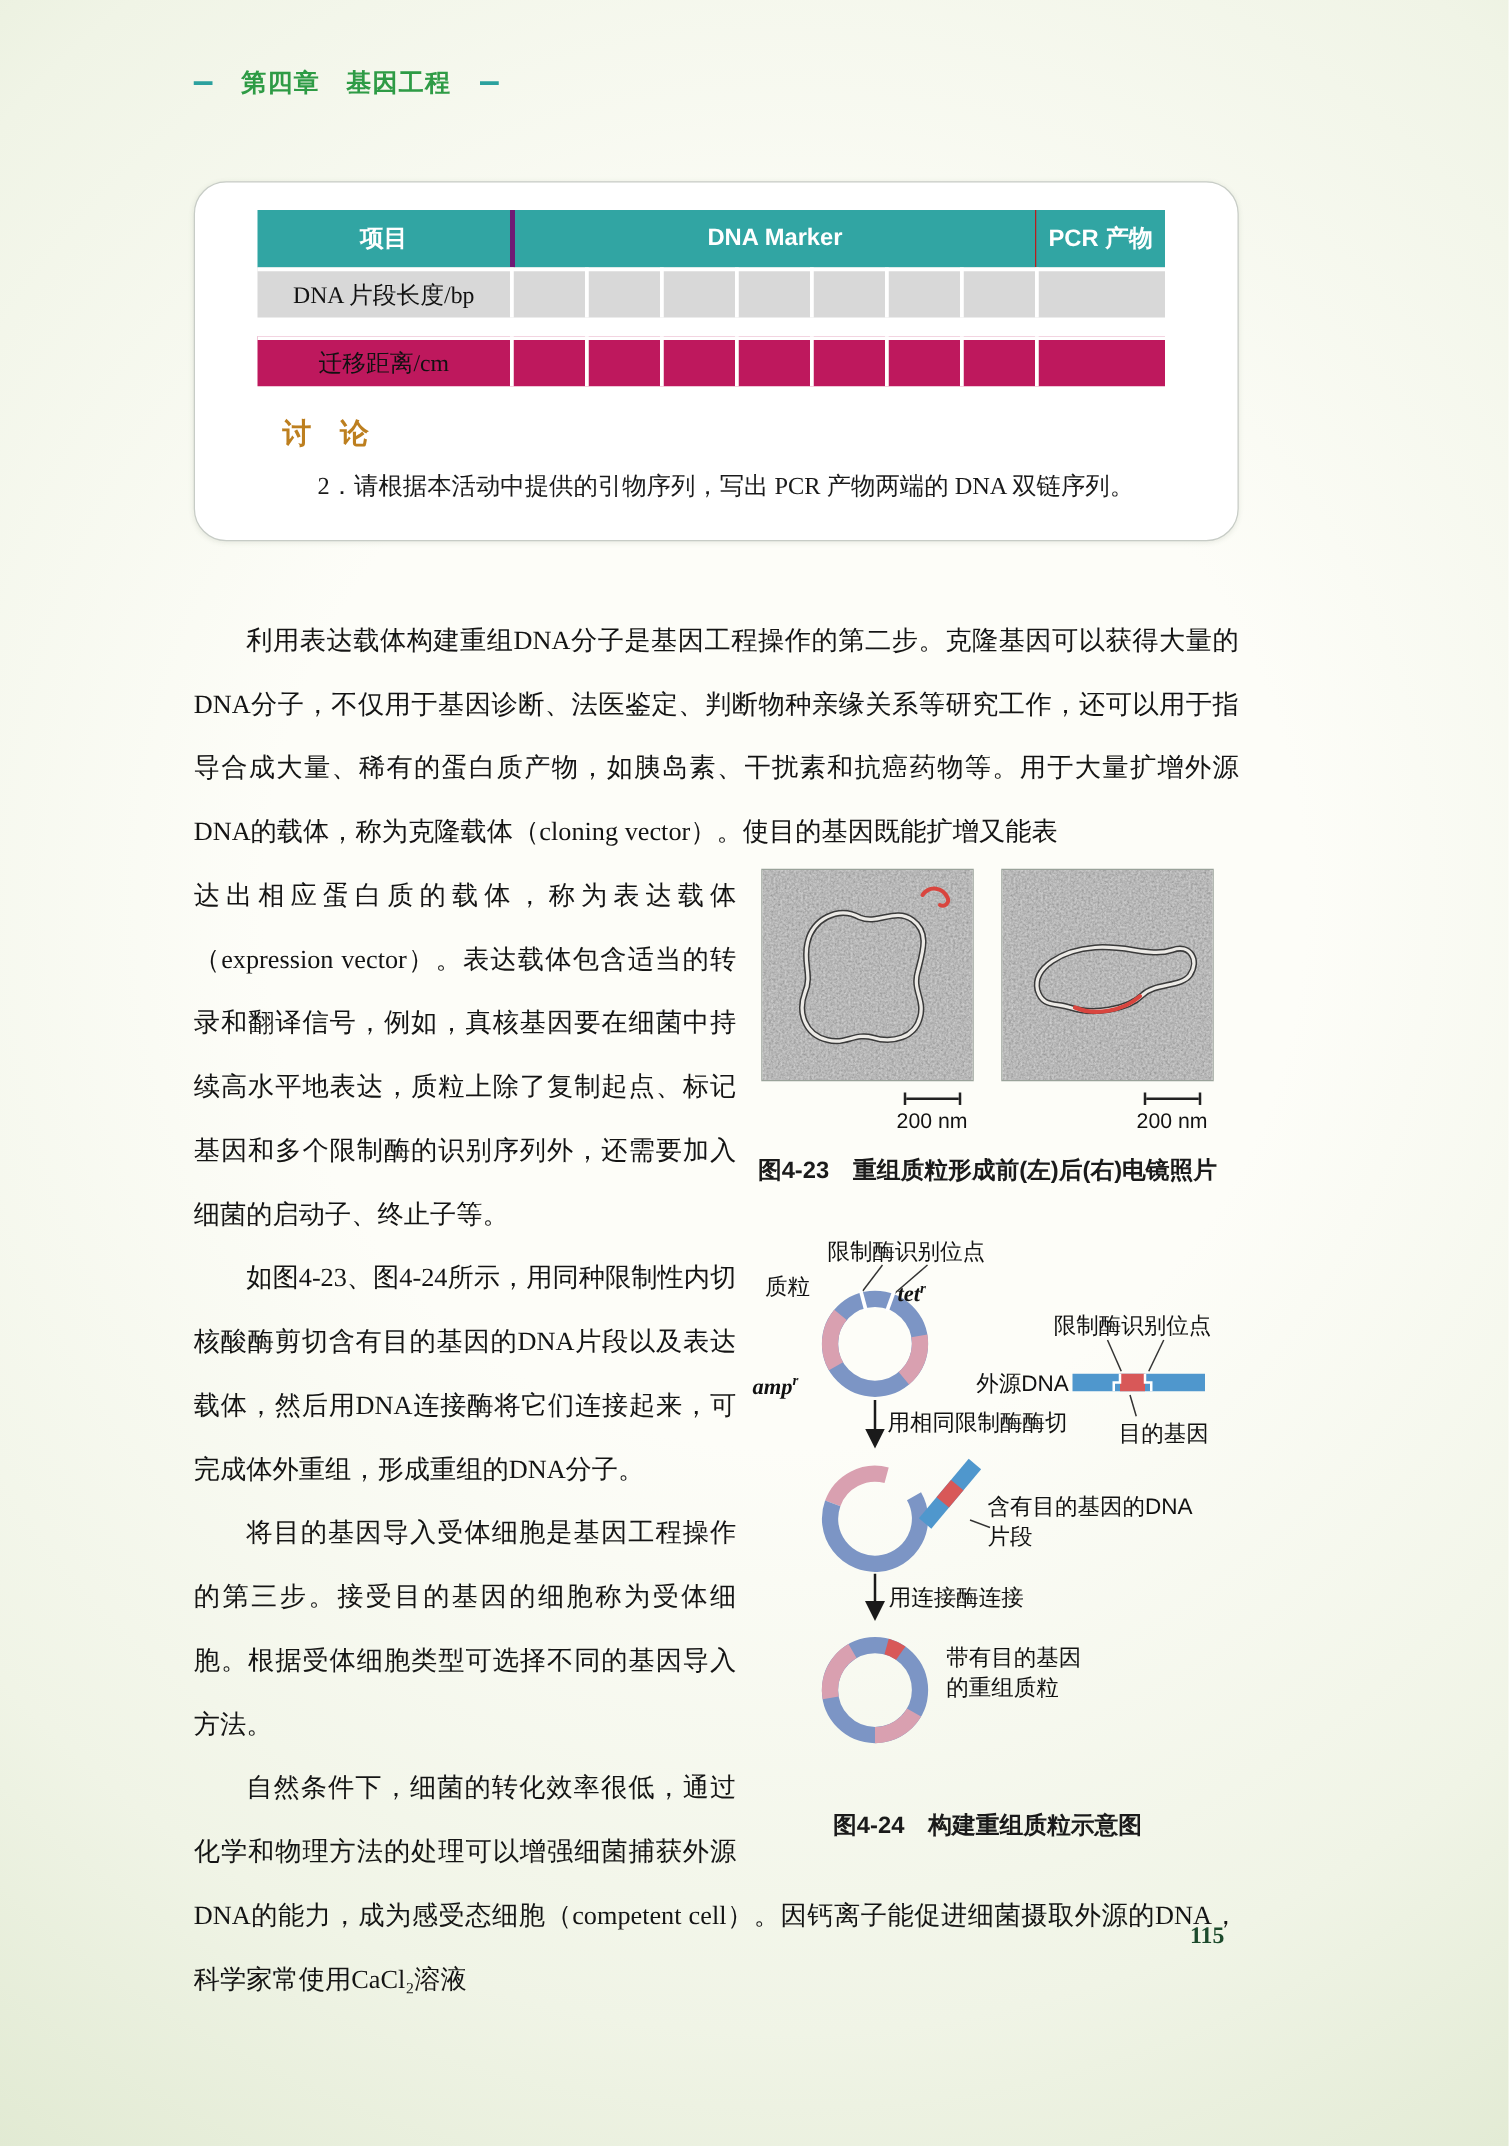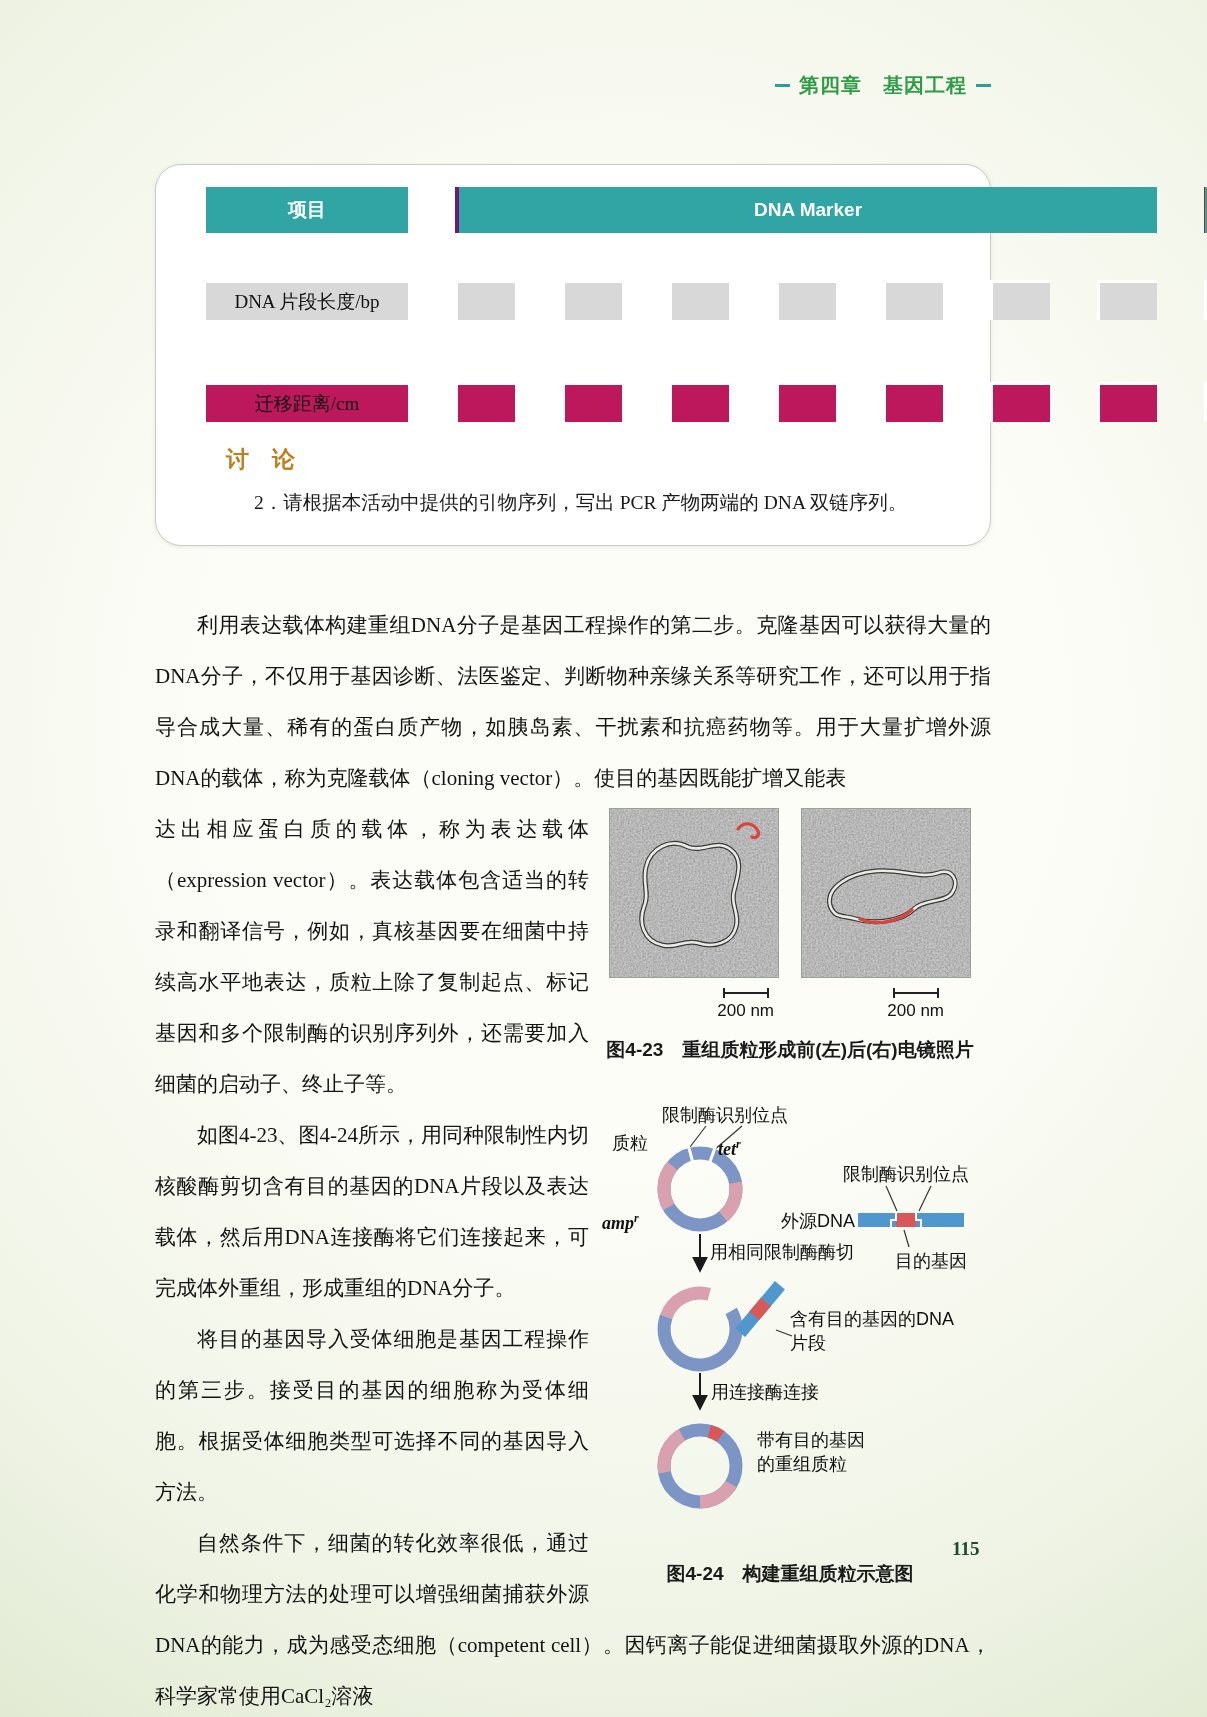--- a/index.html
+++ b/index.html
@@ -9,37 +9,37 @@
   .page {
     position:relative;
     width:1207px; height:1717px;
     background: radial-gradient(ellipse 115% 85% at 52% 42%, #fdfdf8 30%, #f0f4e6 62%, #dde7cd 88%, #d3dfc2 100%);
     overflow:hidden;
   }
   .content { position:absolute; left:155px; top:0; width:836px; }
 
   
   .chapter-header {
-    margin-top:72px; height:26px;
-    display:flex; justify-content:flex-end; align-items:center; gap:9px;
+    margin-top:53px; height:26px;
+    display:flex; align-items:center; gap:23px;
     font-family:"Liberation Sans", sans-serif;
   }
   .hline { width:15px; height:3px; background:#2ba19e; }
   .chapter-title { color:#2e9b45; font-weight:bold; font-size:20px; letter-spacing:1px; }
 
   
   .activity-box {
     margin-top:66px;
     background:#ffffff;
     border:1.5px solid #c7ccc6;
     border-radius:26px;
     padding:22px 60px 26px 50px;
     box-shadow:0 1px 4px rgba(90,110,80,.12);
   }
-  .act-table { display:grid; grid-template-columns:202px repeat(7,60px) 104px; width:726px;gap:47px; }
+  .act-table { display:grid; grid-template-columns:202px repeat(7,60px) 104px; width:726px; }
   .tcell { display:flex; align-items:center; justify-content:center; }
   .th {
     height:46px; background:#31a5a3; color:#fff;
     font-family:"Liberation Sans", sans-serif; font-weight:bold; font-size:19px;
   }
   .th-mid { grid-column:2 / span 7; border-left:4px solid #701a75; }
   .th-pcr { border-left:1px solid #b91c1c; }
   .drow { height:40px; border-top:3px solid #fff; }
   .drow.sep { border-left:3px solid #fff; }
   .row-gray { background:#d8d8d8; }
@@ -60,21 +60,21 @@
   }
   .para-first { margin-top:54px; }
   .no-indent { text-indent:0; }
   .wrap-zone { overflow:hidden; }
 
   
   .fig-col { float:right; width:402px; }
   .em-row { display:flex; gap:22px; padding-left:20px; margin-top:4px; }
   .em-panel { display:block; border:1px solid #9aa39a; }
 
-  .scale-row { display:flex; padding-left:20px; margin-top:6px; }
+  .scale-row { display:flex; gap:22px; padding-left:20px; margin-top:6px; }
   .scale-slot { width:170px; text-align:right; }
   .scale-unit { display:inline-flex; flex-direction:column; align-items:center; margin-right:5px; }
   .scale-bar { width:46px; height:10px; border-left:2px solid #222; border-right:2px solid #222; position:relative; }
   .scale-bar::after { content:""; position:absolute; left:0; right:0; top:4px; border-top:2px solid #222; }
   .scale-label { font-family:"Liberation Sans", sans-serif; font-size:17px; color:#111; margin-top:3px; }
 
   .fig-caption {
     margin-top:16px; text-align:center;
     font-family:"Liberation Sans", sans-serif; font-weight:bold;
     font-size:19px; color:#1a1a1a;

